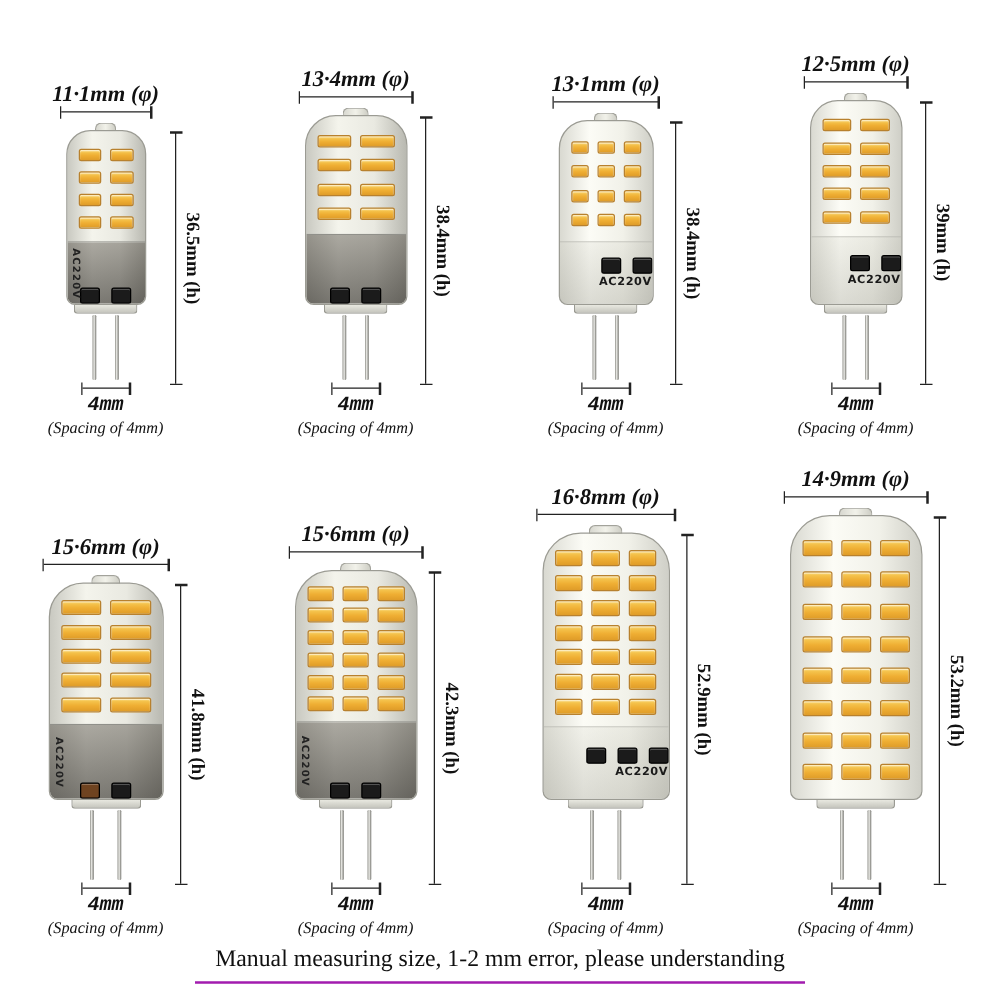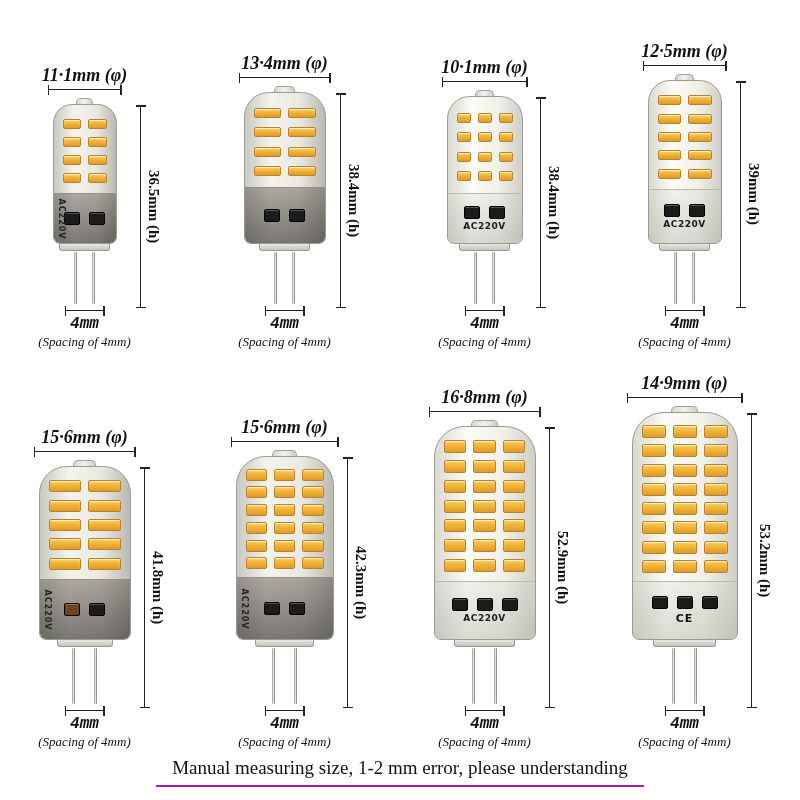--- a/index.html
+++ b/index.html
@@ -48,21 +48,21 @@
     gap: 4px 7px; align-content: space-evenly; padding: 10px 9px 6px; }
   .row1 .bulb { --chip: 10px; }
   .row2 .bulb { --chip: 12px; }
   .c7 .bulb, .c8 .bulb { --chip: 13px; }
   .chip { height: var(--chip, 11px);
     background: linear-gradient(180deg,#f8cf5a,#efae33 55%,#df9c28);
     border: 1px solid #b8812e; border-radius: 2px;
     box-shadow: inset 0 1px 1px rgba(255,255,255,.7); }
 
   .driver { height: var(--dh); flex: none; position: relative;
-    display: flex; align-items: center; justify-content: center; gap: 9px;
+    display: flex; align-items: flex-end; justify-content: center; gap: 9px;
     border-radius: 0 0 6px 6px; }
   .type-a .driver { background: linear-gradient(180deg,rgba(92,87,79,.48),rgba(48,45,40,.62));
     border-top: 1px solid #90908a; }
   .type-w .driver, .type-b .driver { flex-direction: column; gap: 3px;
     background: linear-gradient(180deg,rgba(210,210,200,.25),rgba(170,170,160,.4));
     border-top: 1px solid #b9b9b1; }
   .caps-row { display: flex; gap: 9px; }
   .cap { width: 16px; height: 13px; background: #1b1b1b; border: 1px solid #000;
     border-radius: 2px; box-shadow: inset 0 1px 0 rgba(255,255,255,.25); }
   .cap.brown { background: #6f4320; }
@@ -177,21 +177,21 @@
         <div class="vmeasure">
           <div class="vline"></div>
           <div class="hlab">38.4mm (h)</div>
         </div>
       </div>
     </div>
 
     <div class="cell c3">
       <div class="bulb-area">
         <div class="bulb-col">
-          <div class="dia">10·1mm (φ)</div>
+          <div class="dia">13·1mm (φ)</div>
           <div class="hline dia-line"></div>
           <div class="nub"></div>
           <div class="bulb type-w">
             <div class="leds" style="--cols: 3;">
                 <span class="chip"></span>
                 <span class="chip"></span>
                 <span class="chip"></span>
                 <span class="chip"></span>
                 <span class="chip"></span>
                 <span class="chip"></span>
@@ -444,28 +444,20 @@
                 <span class="chip"></span>
                 <span class="chip"></span>
                 <span class="chip"></span>
                 <span class="chip"></span>
                 <span class="chip"></span>
                 <span class="chip"></span>
                 <span class="chip"></span>
                 <span class="chip"></span>
                 <span class="chip"></span>
               </div>
-            <div class="driver">
-              <div class="caps-row">
-                <span class="cap"></span>
-                <span class="cap"></span>
-                <span class="cap"></span>
-              </div>
-              <span class="mark">CE</span>
-            </div>
           </div>
           <div class="foot"></div>
           <div class="pins">
             <span class="pin"></span>
             <span class="pin"></span>
           </div>
           <div class="hline pin-line"></div>
           <div class="pinmm">4mm</div>
           <div class="note">(Spacing of 4mm)</div>
         </div>

